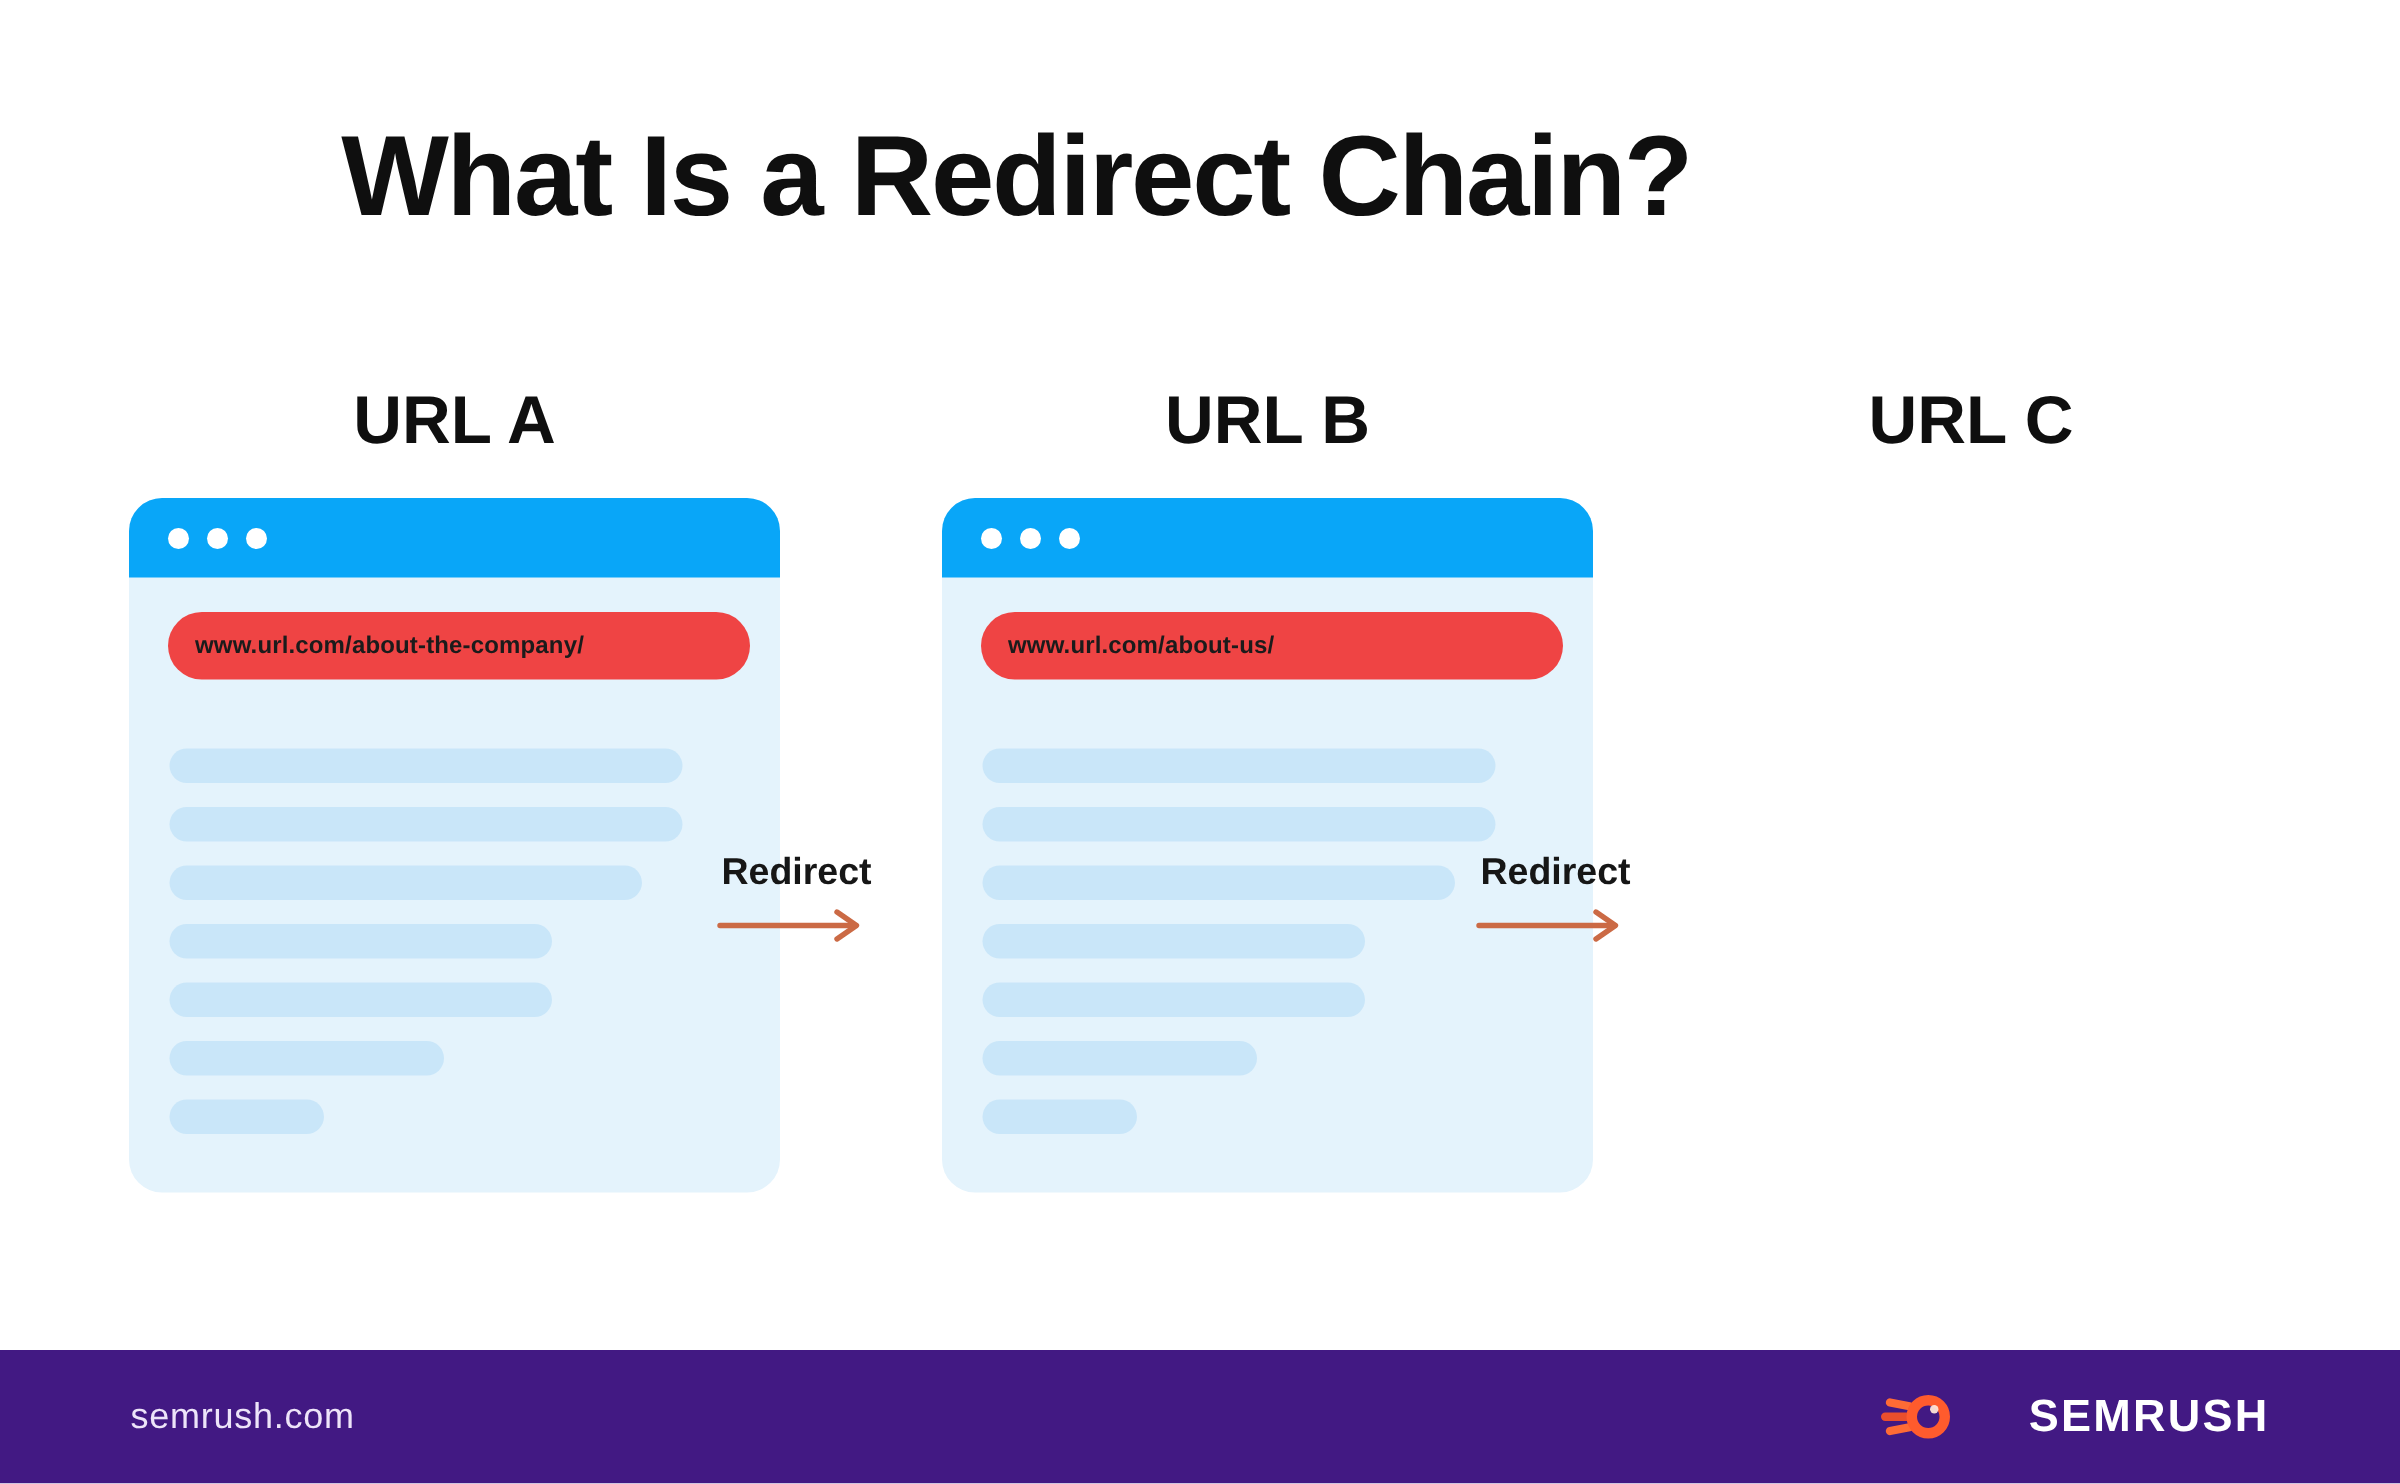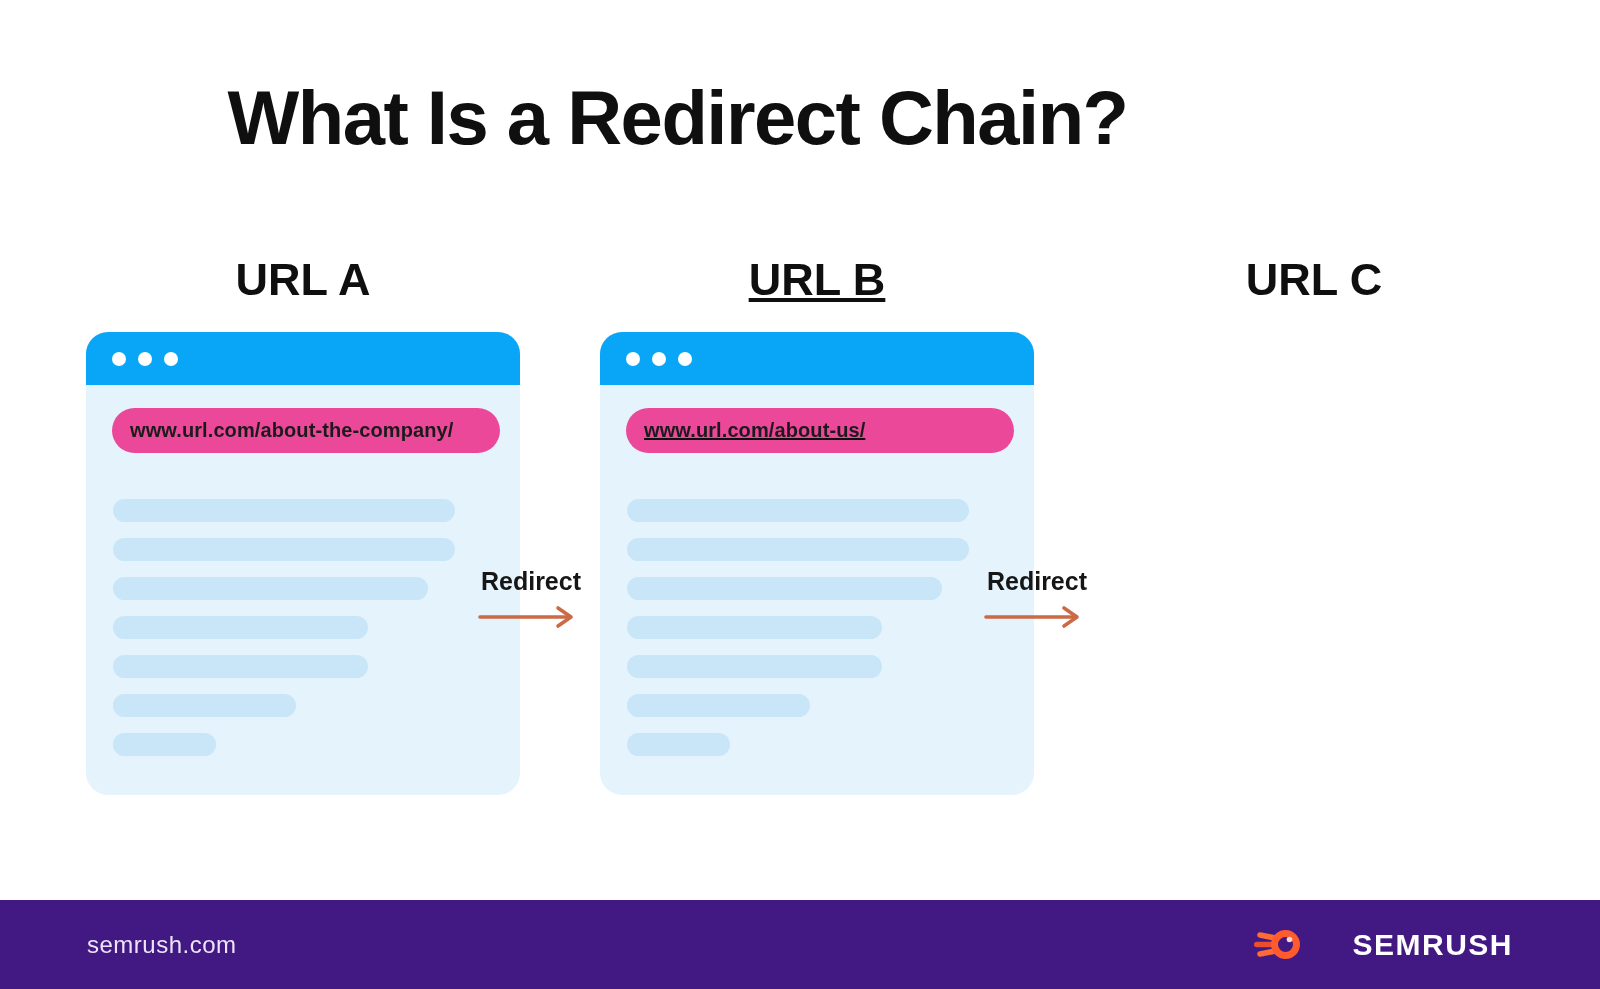--- a/index.html
+++ b/index.html
@@ -16,38 +16,38 @@
   body{
     width:1600px;height:989px;position:relative;overflow:hidden;
     font-family:"Liberation Sans","DejaVu Sans",sans-serif;color:var(--ink);
   }
   .title{
     position:absolute;top:74px;left:0;width:1355px;text-align:center;
     font-size:76px;font-weight:800;letter-spacing:-1.5px;color:var(--ink);
   }
   .window-group{position:absolute;top:254px;width:434px;}
   .wg-a{left:86px;}
-  .wg-b{left:600px;text-decoration:underline;}
+  .wg-b{left:628px;}
   .wg-c{left:1097px;}
   .window-label{
     text-align:center;font-size:45px;font-weight:800;letter-spacing:0px;
     margin-bottom:26px;color:var(--ink);
   }
   .browser-window{
     height:463px;border-radius:22px;overflow:hidden;background:var(--window-body);
   }
   .titlebar{
     height:53px;background:var(--titlebar-blue);
     display:flex;align-items:center;padding-left:26px;gap:12px;
   }
   .dot{width:14px;height:14px;border-radius:50%;background:#fff;}
   .addressbar{
-    margin:23px 20px 0 26px;height:45px;background:#ec4899;border-radius:23px;
+    margin:23px 20px 0 26px;height:45px;background:#ef4444;border-radius:23px;
     display:flex;align-items:center;padding-left:18px;
-    font-size:20px;font-weight:600;color:#1B1B1B;letter-spacing:0.1px;
+    font-size:16px;font-weight:600;color:#1B1B1B;letter-spacing:0.1px;
     white-space:nowrap;
   }
   .skeleton{margin:46px 16px 0 27px;width:342px;}
   .skeleton .line{
     height:23px;border-radius:12px;background:var(--skeleton-line);margin-bottom:16px;
   }
   .connector{
     position:absolute;top:567px;width:122px;text-align:center;
   }
   .conn-1{left:470px;}

